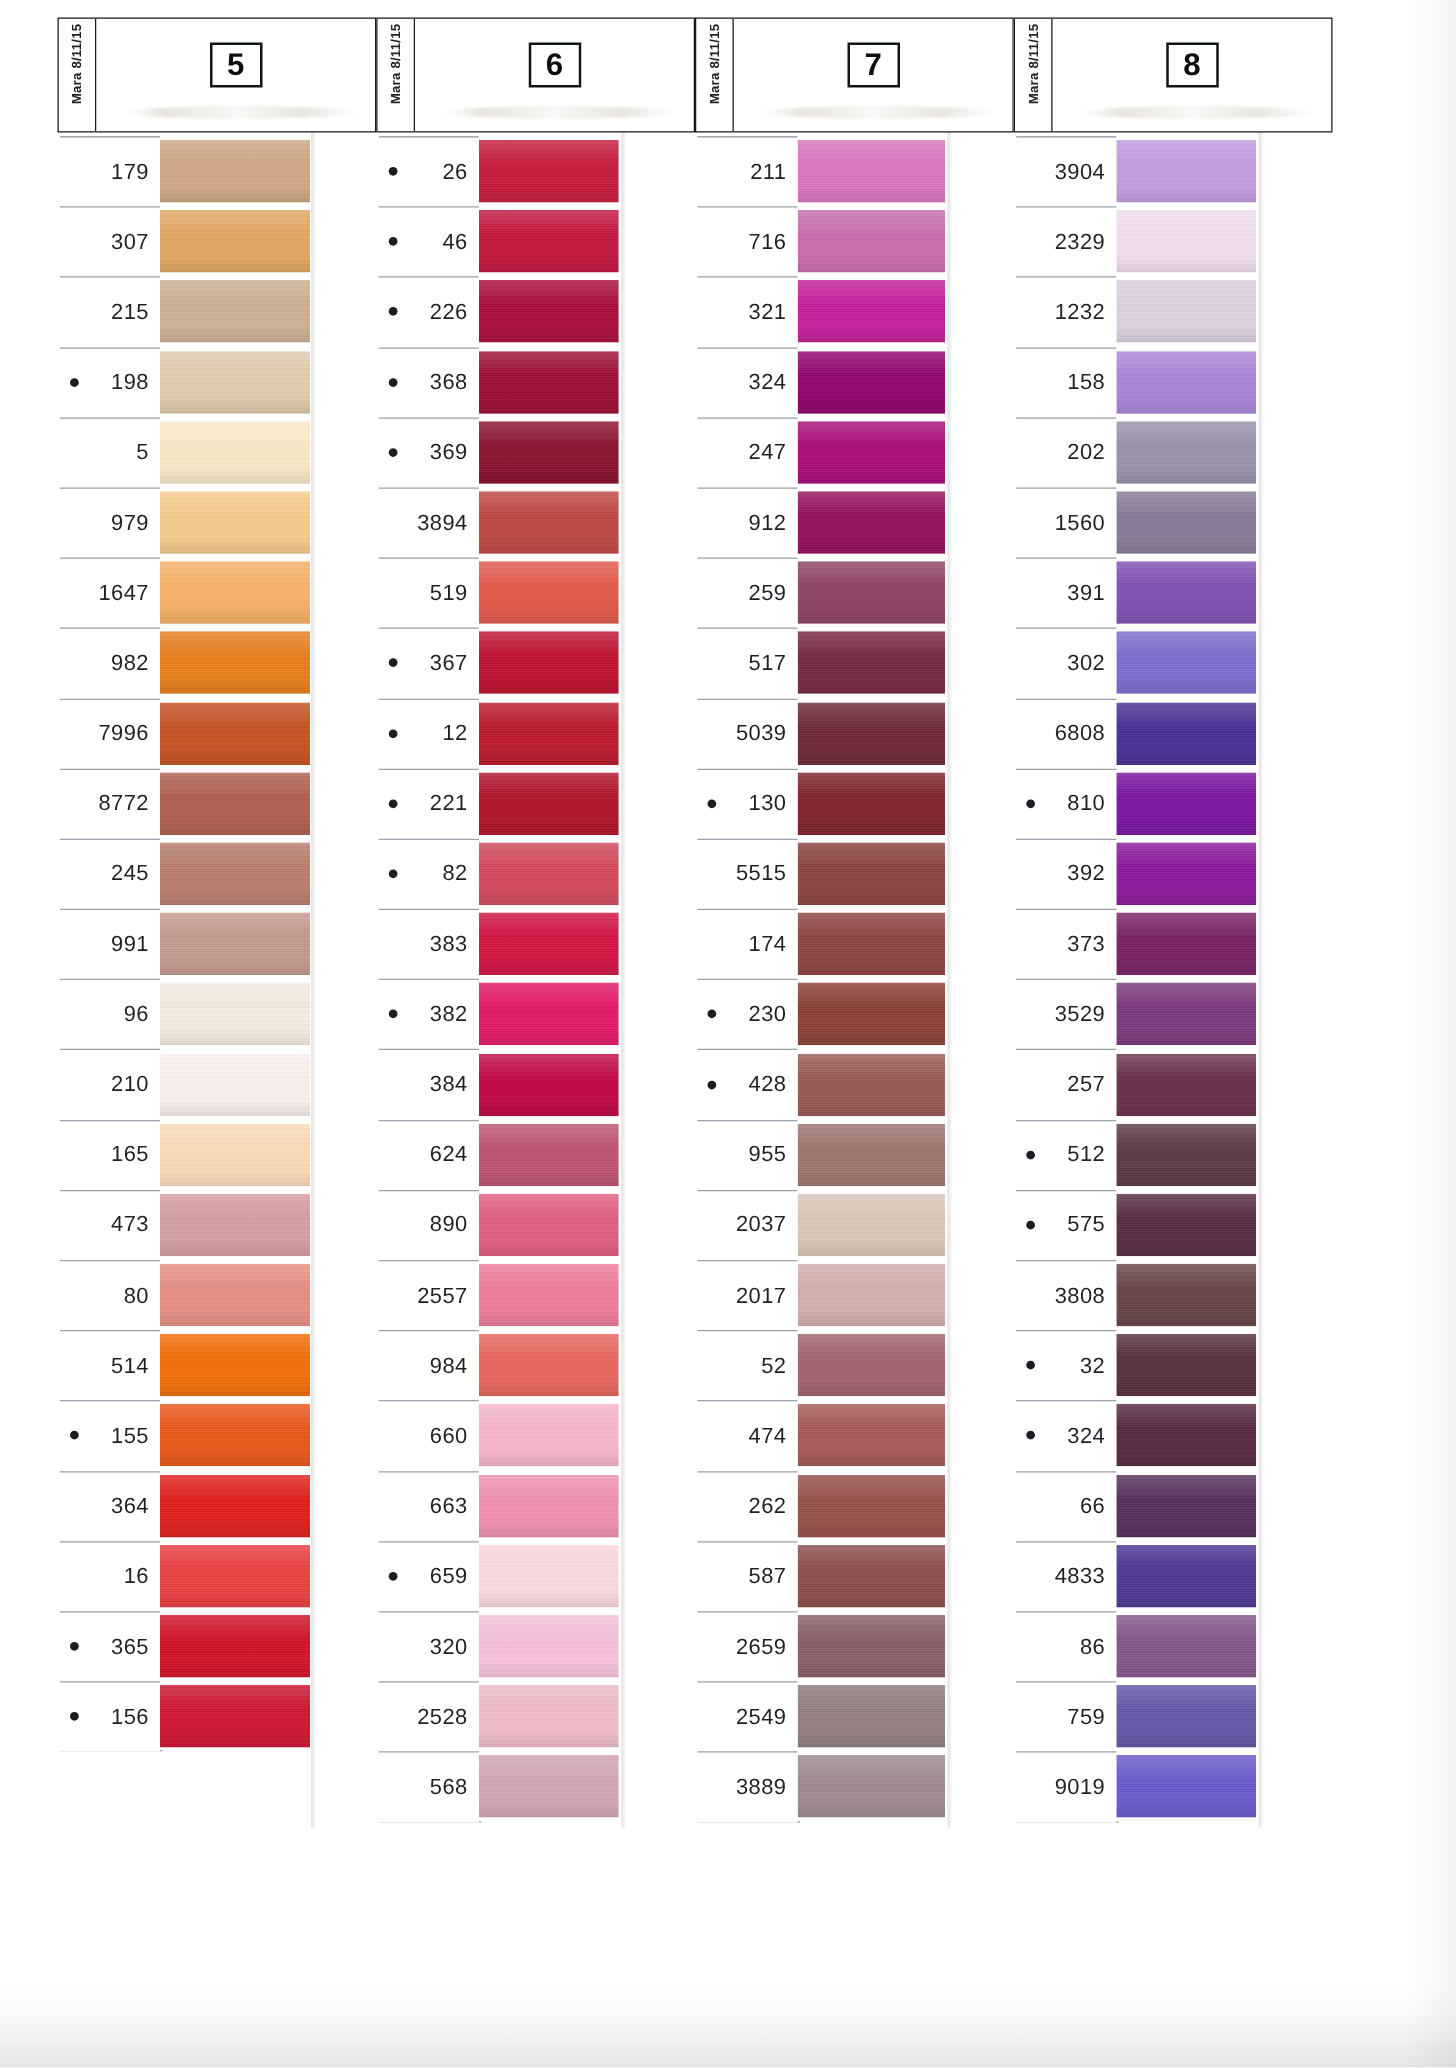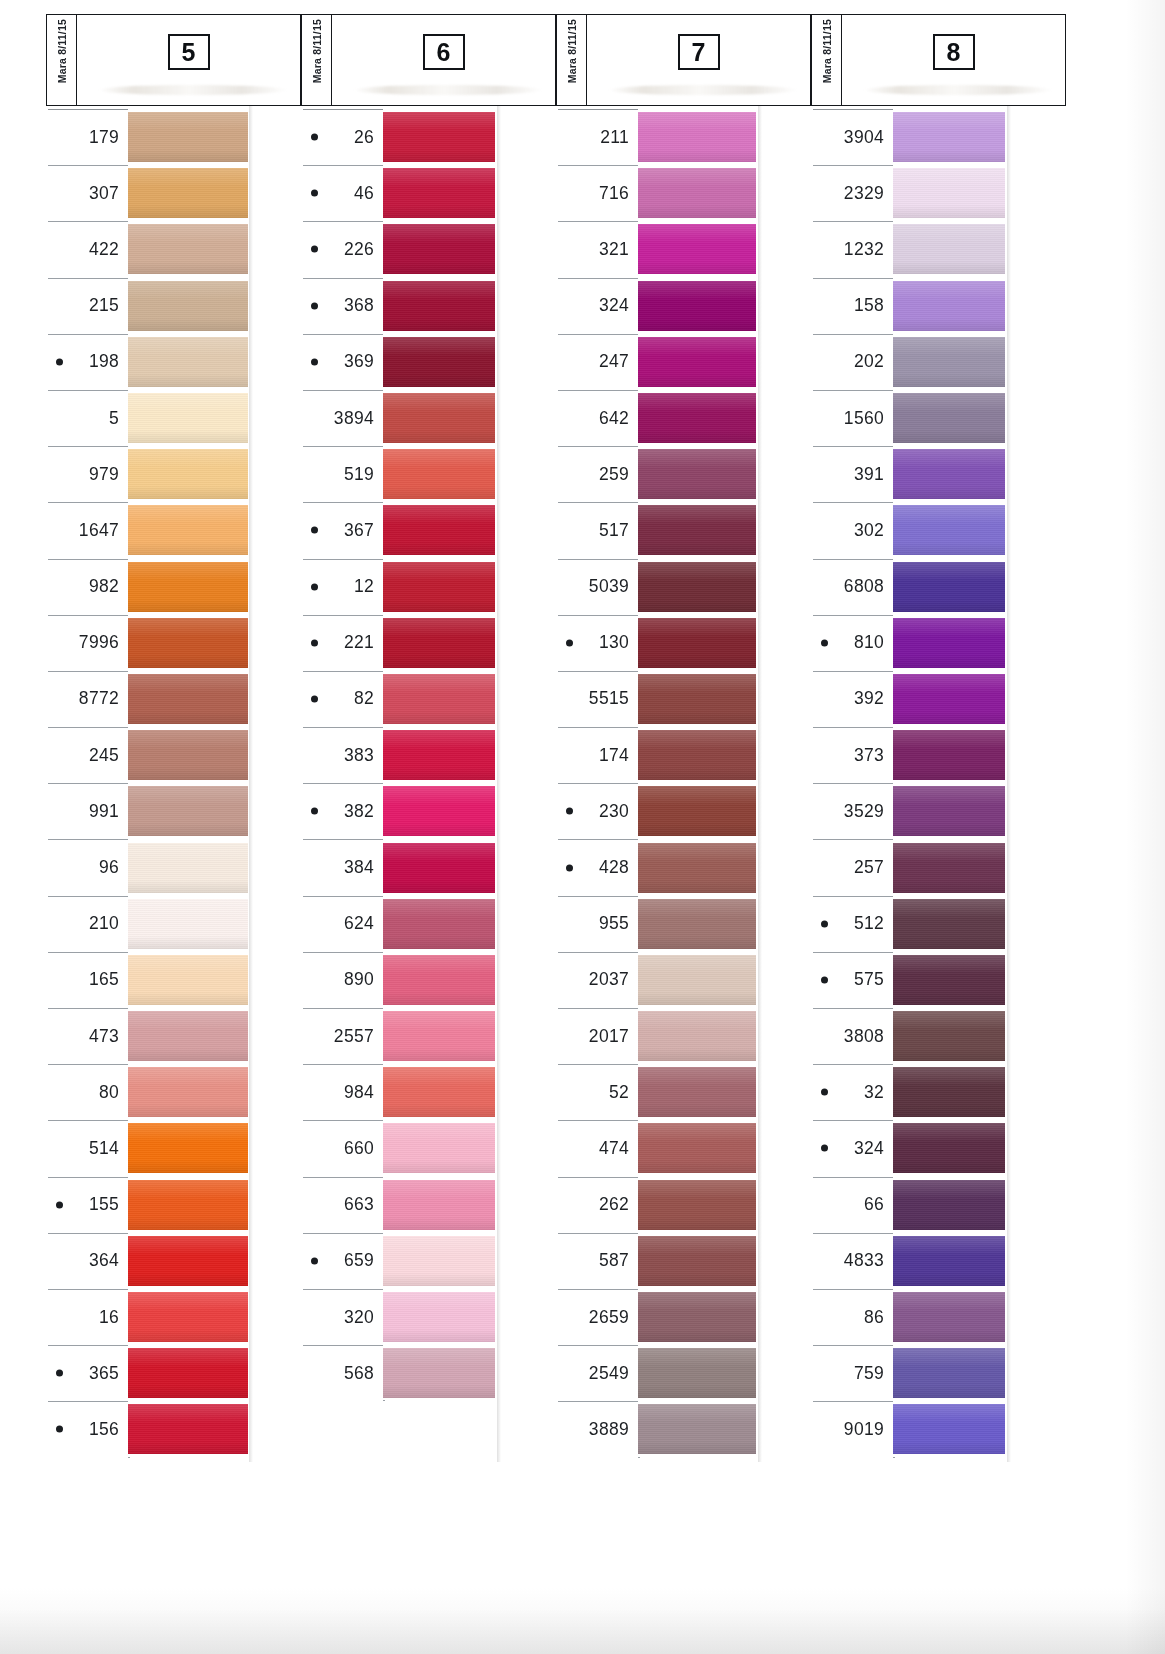--- a/index.html
+++ b/index.html
@@ -225,30 +225,20 @@
               <span class="num">307</span>
             </div>
             <div class="swatch">
               <div class="thread" style="background: rgb(224, 167, 98);"></div>
               <div class="sheen"></div>
               <div class="shade"></div>
             </div>
           </div>
           <div class="row">
             <div class="label-cell">
-              <span class="num">422</span>
-            </div>
-            <div class="swatch">
-              <div class="thread" style="background: rgb(210, 174, 151);"></div>
-              <div class="sheen"></div>
-              <div class="shade"></div>
-            </div>
-          </div>
-          <div class="row">
-            <div class="label-cell">
               <span class="num">215</span>
             </div>
             <div class="swatch">
               <div class="thread" style="background: rgb(205, 177, 149);"></div>
               <div class="sheen"></div>
               <div class="shade"></div>
             </div>
           </div>
           <div class="row">
             <div class="label-cell">
@@ -695,20 +685,30 @@
               <span class="num">320</span>
             </div>
             <div class="swatch">
               <div class="thread" style="background: rgb(246, 193, 218);"></div>
               <div class="sheen"></div>
               <div class="shade"></div>
             </div>
           </div>
           <div class="row">
             <div class="label-cell">
+              <span class="num">2528</span>
+            </div>
+            <div class="swatch">
+              <div class="thread" style="background: rgb(239, 188, 200);"></div>
+              <div class="sheen"></div>
+              <div class="shade"></div>
+            </div>
+          </div>
+          <div class="row">
+            <div class="label-cell">
               <span class="num">568</span>
             </div>
             <div class="swatch">
               <div class="thread" style="background: rgb(211, 166, 181);"></div>
               <div class="sheen"></div>
               <div class="shade"></div>
             </div>
           </div>
           <div class="bottom-line"></div>
         </div>
@@ -770,21 +770,21 @@
               <span class="num">247</span>
             </div>
             <div class="swatch">
               <div class="thread" style="background: rgb(170, 15, 122);"></div>
               <div class="sheen"></div>
               <div class="shade"></div>
             </div>
           </div>
           <div class="row">
             <div class="label-cell">
-              <span class="num">642</span>
+              <span class="num">912</span>
             </div>
             <div class="swatch">
               <div class="thread" style="background: rgb(150, 18, 95);"></div>
               <div class="sheen"></div>
               <div class="shade"></div>
             </div>
           </div>
           <div class="row">
             <div class="label-cell">
               <span class="num">259</span>

